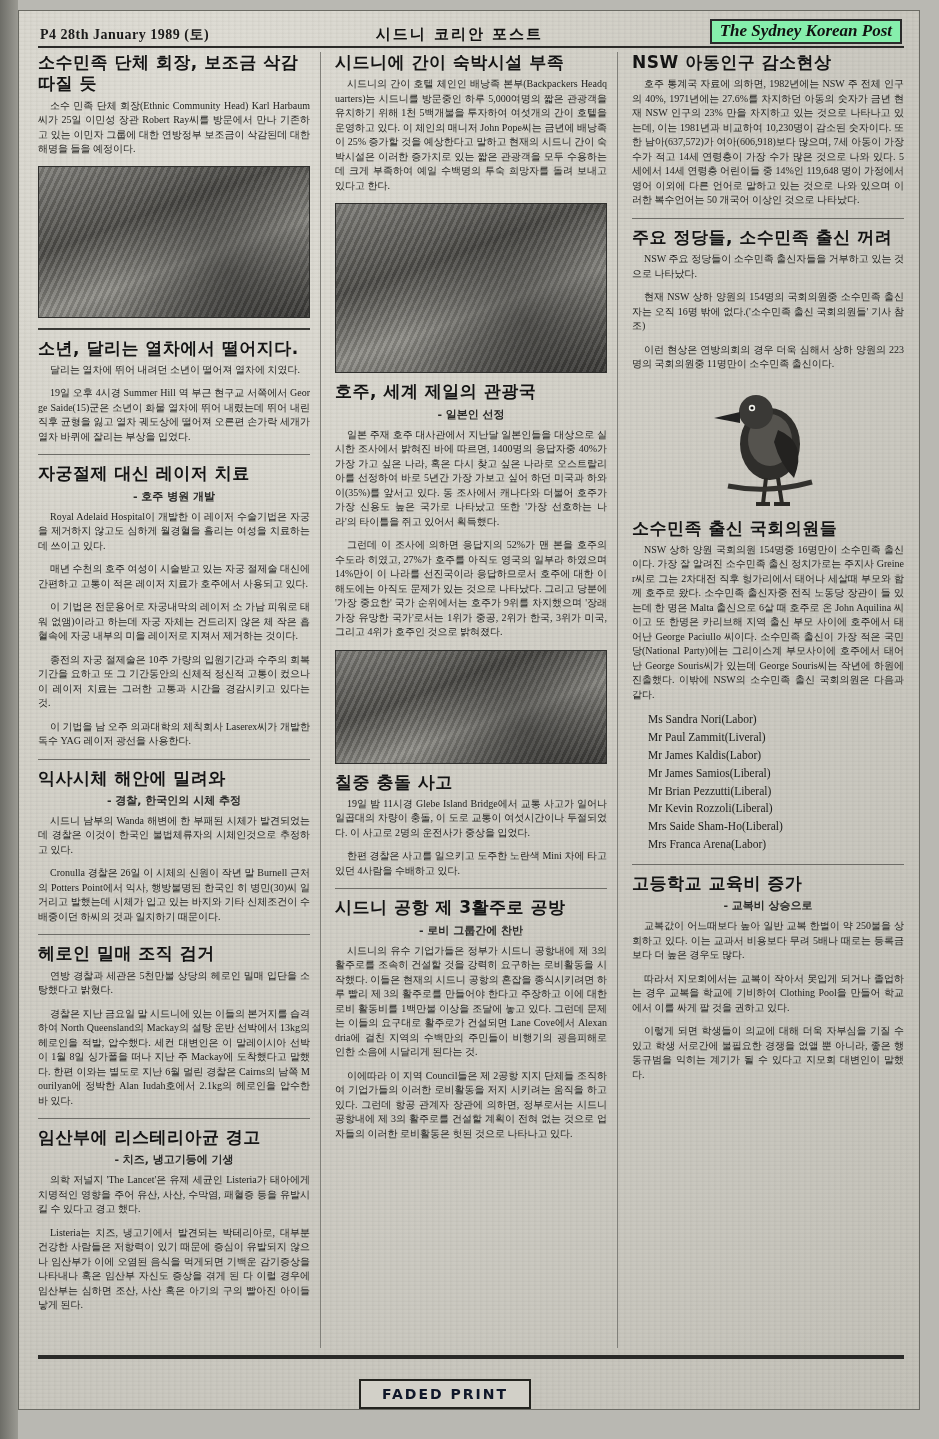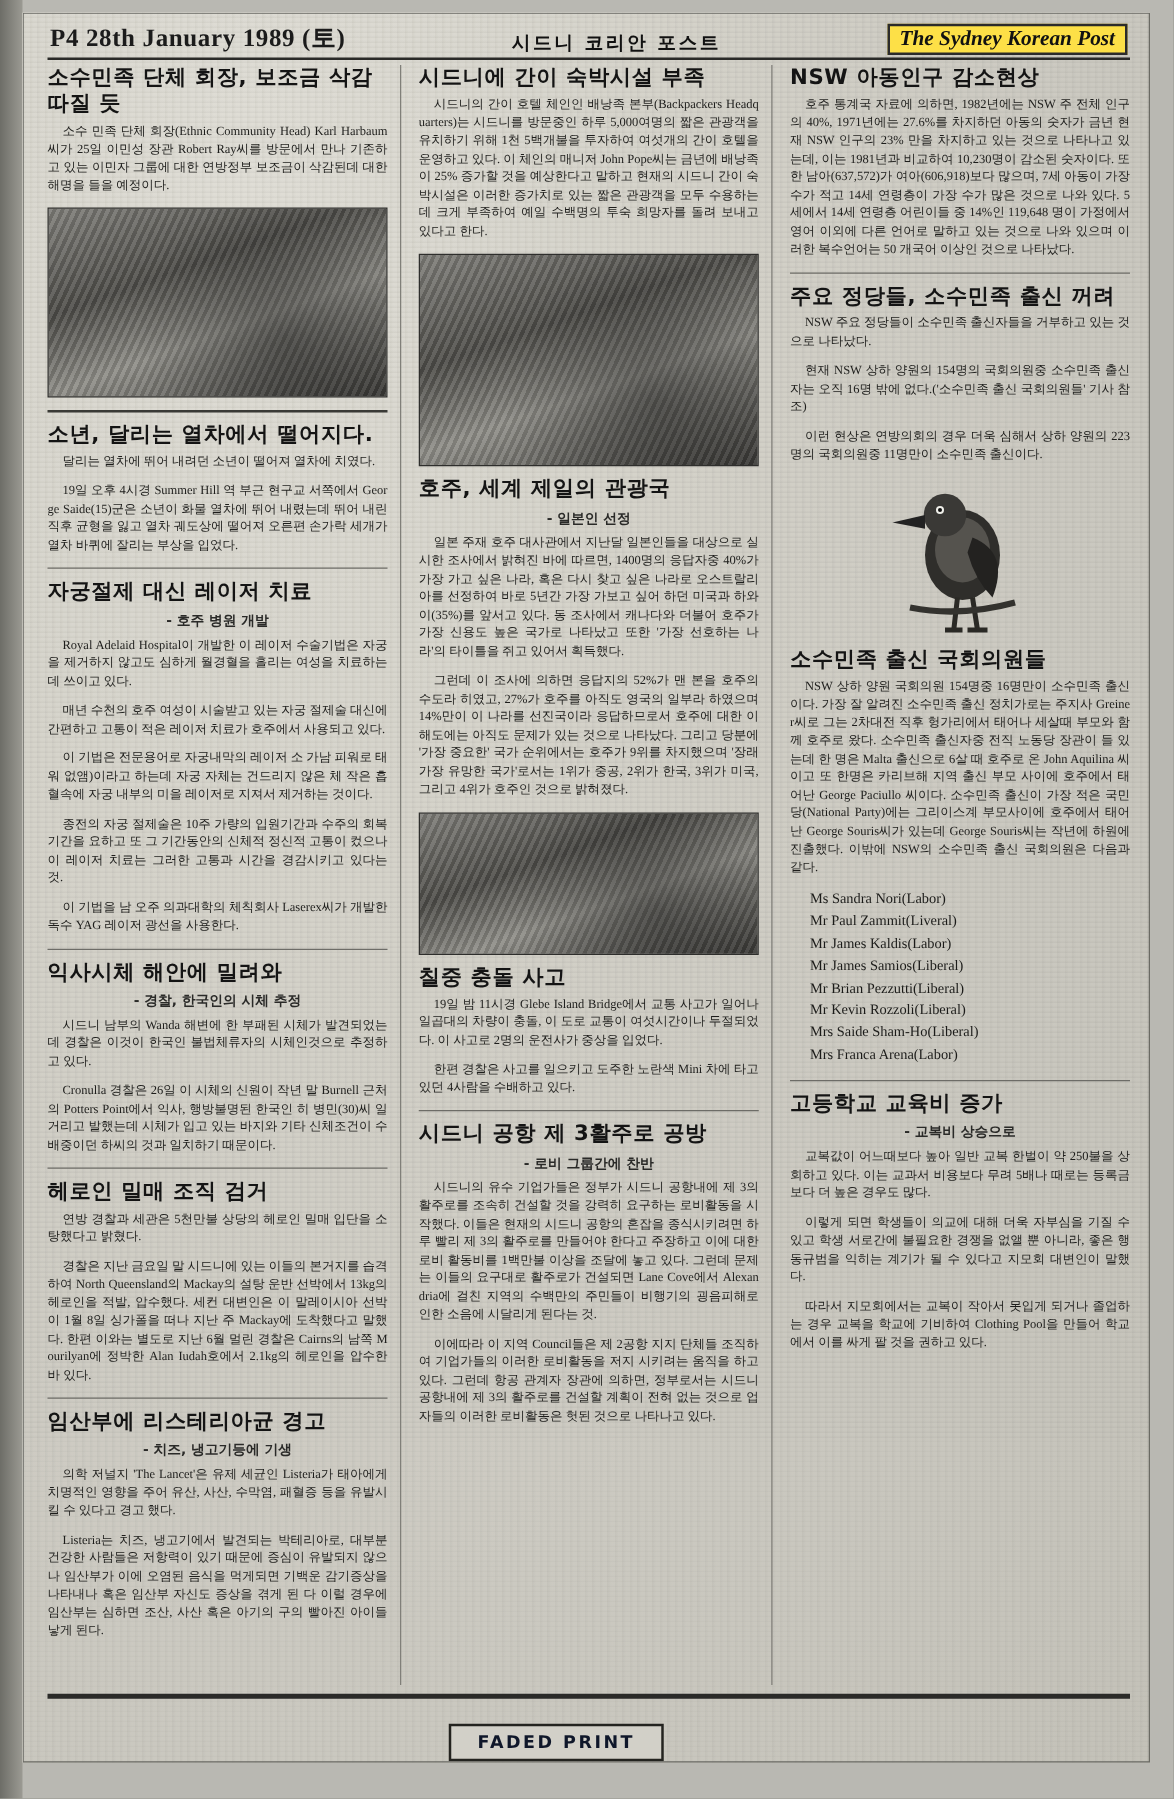--- a/index.html
+++ b/index.html
@@ -17,25 +17,25 @@
       repeating-linear-gradient(0deg, rgba(0,0,0,0.035) 0px, rgba(0,0,0,0.0) 2px, rgba(0,0,0,0.0) 4px),
       repeating-linear-gradient(90deg, rgba(0,0,0,0.03) 0px, rgba(0,0,0,0.0) 3px, rgba(0,0,0,0.0) 6px),
       radial-gradient(ellipse at 20% 10%, #dedcd4 0%, #cfcdc5 45%, #c2c0b7 100%);
     box-shadow:0 0 0 1px #6a6a64 inset;
     filter:contrast(1.02);
   }
   .masthead{
     position:absolute;left:40px;top:18px;width:862px;height:26px;
     display:flex;align-items:flex-end;justify-content:space-between;
   }
-  .mh-left{font-family:"Liberation Serif", serif;font-weight:bold;font-size:20px;color:#1b1b1b;letter-spacing:.5px;}
+  .mh-left{font-family:"Liberation Serif", serif;font-weight:bold;font-size:14px;color:#1b1b1b;letter-spacing:.5px;}
   .mh-mid{font-family:"DejaVu Sans", sans-serif;font-weight:bold;font-size:15px;color:#111;letter-spacing:2px;}
   .mh-right{
     font-family:"Liberation Serif", serif;font-style:italic;font-weight:bold;font-size:17px;color:#111;
-    border:2px solid #2b2b2b;padding:0px 8px 1px 8px;background:#fde047;
+    border:2px solid #2b2b2b;padding:0px 8px 1px 8px;background:#86efac;
   }
   .rule{
     position:absolute;left:38px;width:866px;height:3px;background:#2a2a28;
   }
   .rule.top{top:46px;height:2px;}
   .rule.bottom{top:1355px;height:4px;}
 
   .cols{position:absolute;left:38px;top:52px;width:866px;height:1296px;}
   .col{position:absolute;top:0;width:272px;height:1296px;}
   .col.c1{left:0;}
@@ -263,21 +263,21 @@
           <div>Mrs Franca Arena(Labor)</div>
         </div>
       </div>
 
       <div class="sep thin"></div>
 
       <div class="blk">
         <div class="hl med">고등학교 교육비 증가</div>
         <div class="sub">- 교복비 상승으로</div>
         <p class="body">교복값이 어느때보다 높아 일반 교복 한벌이 약 250불을 상회하고 있다. 이는 교과서 비용보다 무려 5배나 때로는 등록금보다 더 높은 경우도 많다.</p>
+        <p class="body">따라서 지모회에서는 교복이 작아서 못입게 되거나 졸업하는 경우 교복을 학교에 기비하여 Clothing Pool을 만들어 학교에서 이를 싸게 팔 것을 권하고 있다.</p>
         <p class="body">이렇게 되면 학생들이 의교에 대해 더욱 자부심을 기질 수 있고 학생 서로간에 불필요한 경쟁을 없앨 뿐 아니라, 좋은 행동규범을 익히는 계기가 될 수 있다고 지모회 대변인이 말했다.</p>
-        <p class="body">따라서 지모회에서는 교복이 작아서 못입게 되거나 졸업하는 경우 교복을 학교에 기비하여 Clothing Pool을 만들어 학교에서 이를 싸게 팔 것을 권하고 있다.</p>
       </div>
 
     </div>
   </div>
 
   <div class="faded">FADED PRINT</div>
 </div>
 
 </body></html>

